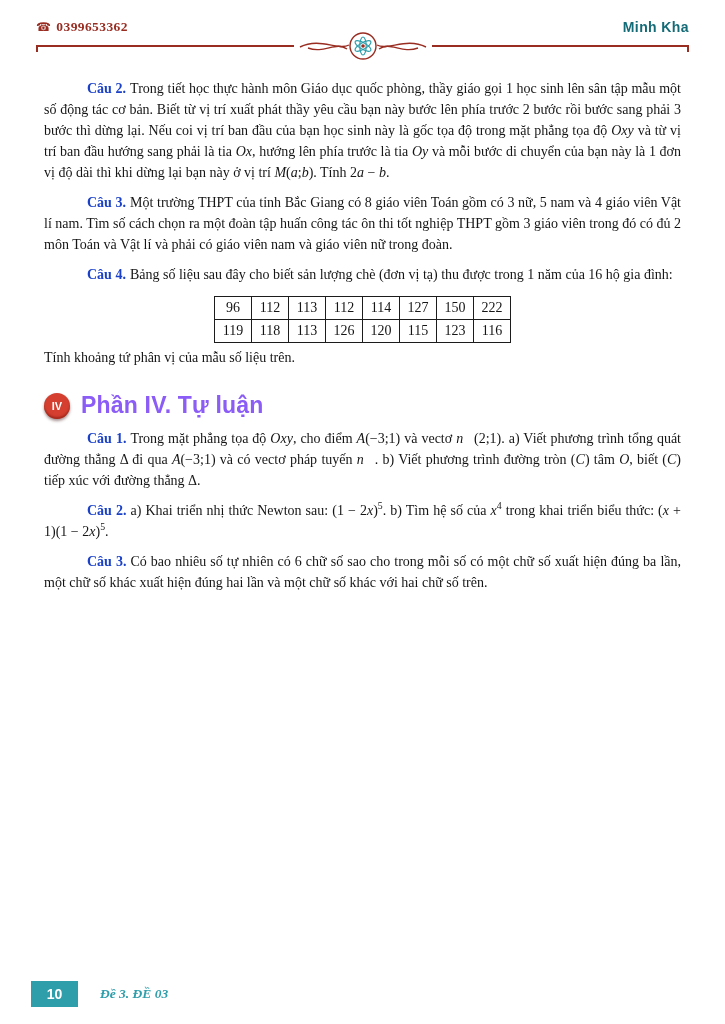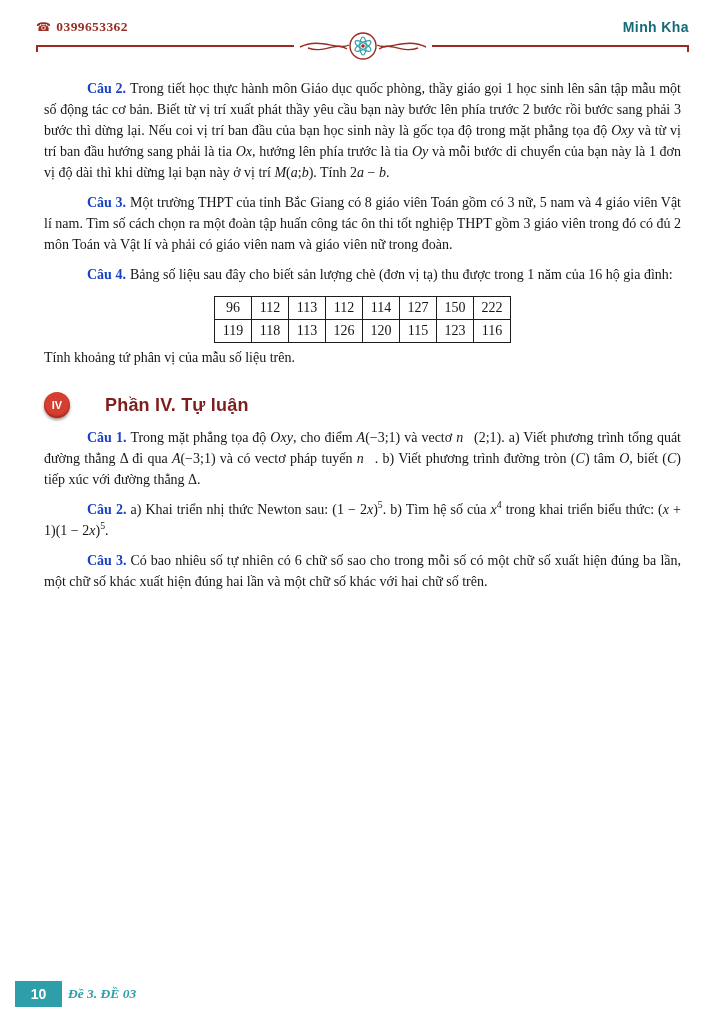--- a/index.html
+++ b/index.html
@@ -34,24 +34,24 @@
   
   .section-head { display:flex; align-items:center; gap:11px; margin:26px 0 8px 0; }
   .badge {
     width:26px; height:26px; border-radius:50%; background:#d43f30;
     color:#fff; display:flex; align-items:center; justify-content:center;
     font-family:"Liberation Sans",sans-serif; font-weight:bold; font-size:11px;
     box-shadow:0 2px 3px rgba(60,10,10,.45), inset 0 -2px 2px rgba(120,20,10,.5);
   }
   .section-title {
     font-family:"Liberation Sans",sans-serif; font-weight:bold;
-    font-size:18px; color:#7f1d1d; letter-spacing:.2px;margin-left:24px;
+    font-size:23px; color:#8b5cf6; letter-spacing:.2px;
   }
   
-  .footer { position:absolute; left:0; bottom:17px; display:flex; align-items:center; gap:6px;padding-left:15px; }
+  .footer { position:absolute; left:16px; bottom:17px; display:flex; align-items:center; gap:22px;padding-left:15px; }
   .page-badge {
     width:47px; height:26px; background:#2f9eab; color:#ffffff;
     display:flex; align-items:center; justify-content:center;
     font-family:"Liberation Sans",sans-serif; font-weight:bold; font-size:14px;
   }
   .footer-label { color:#2f9eab; font-style:italic; font-weight:bold; font-size:13.5px; }
 </style>
 </head>
 <body>
 

